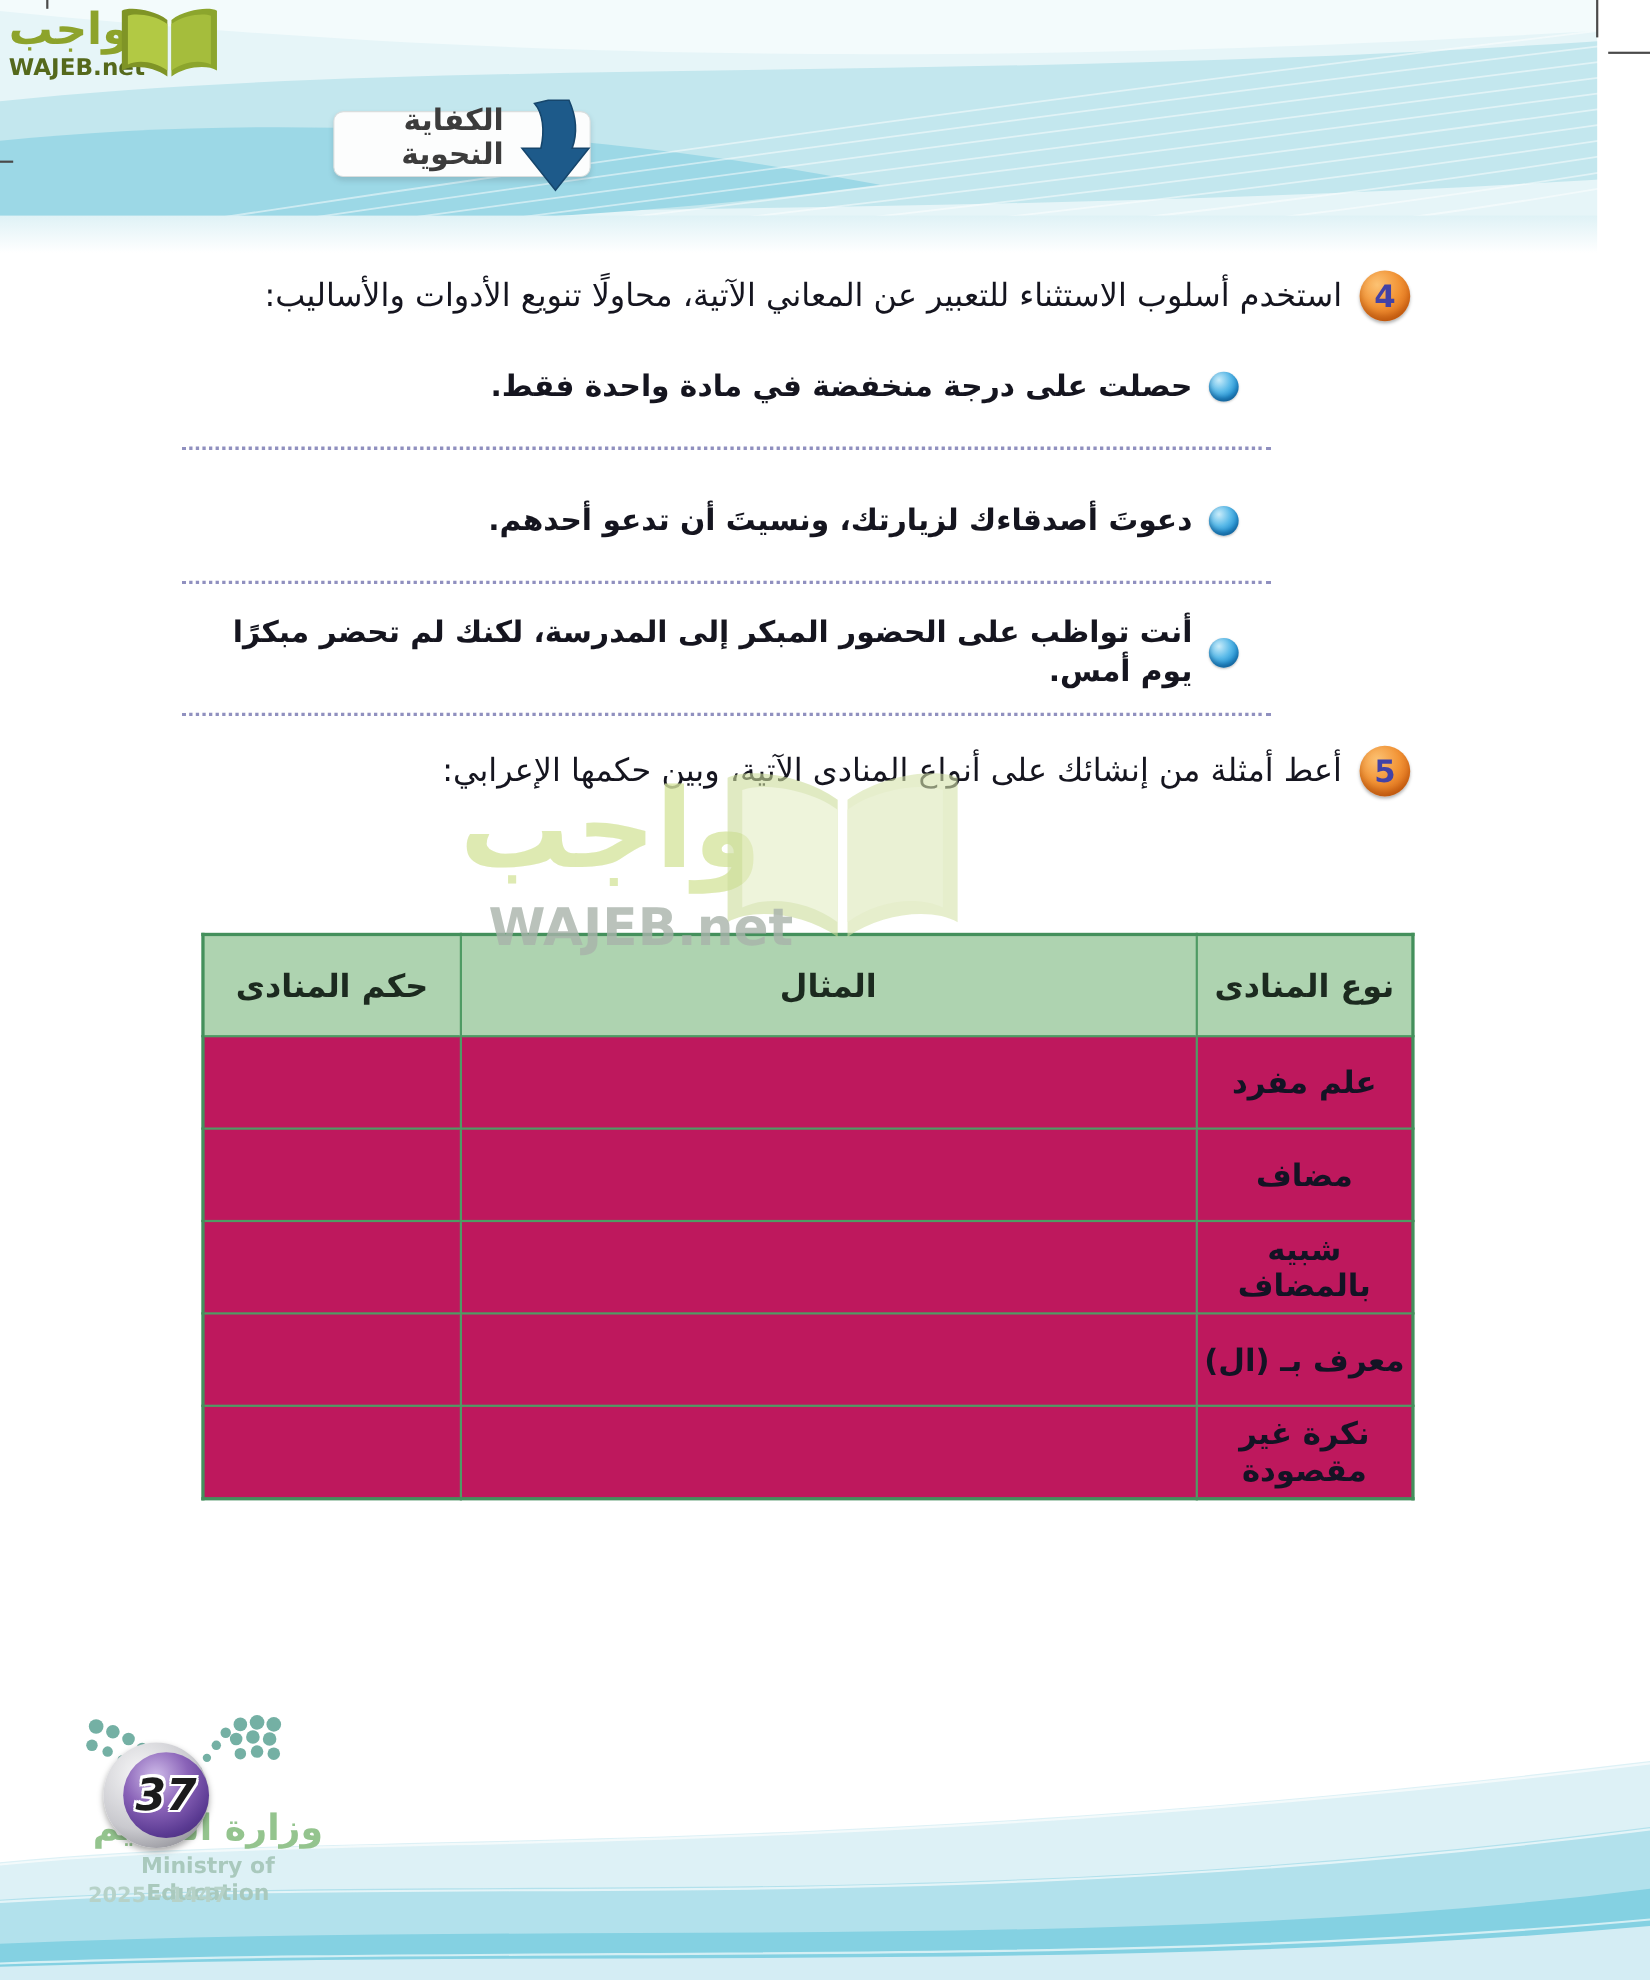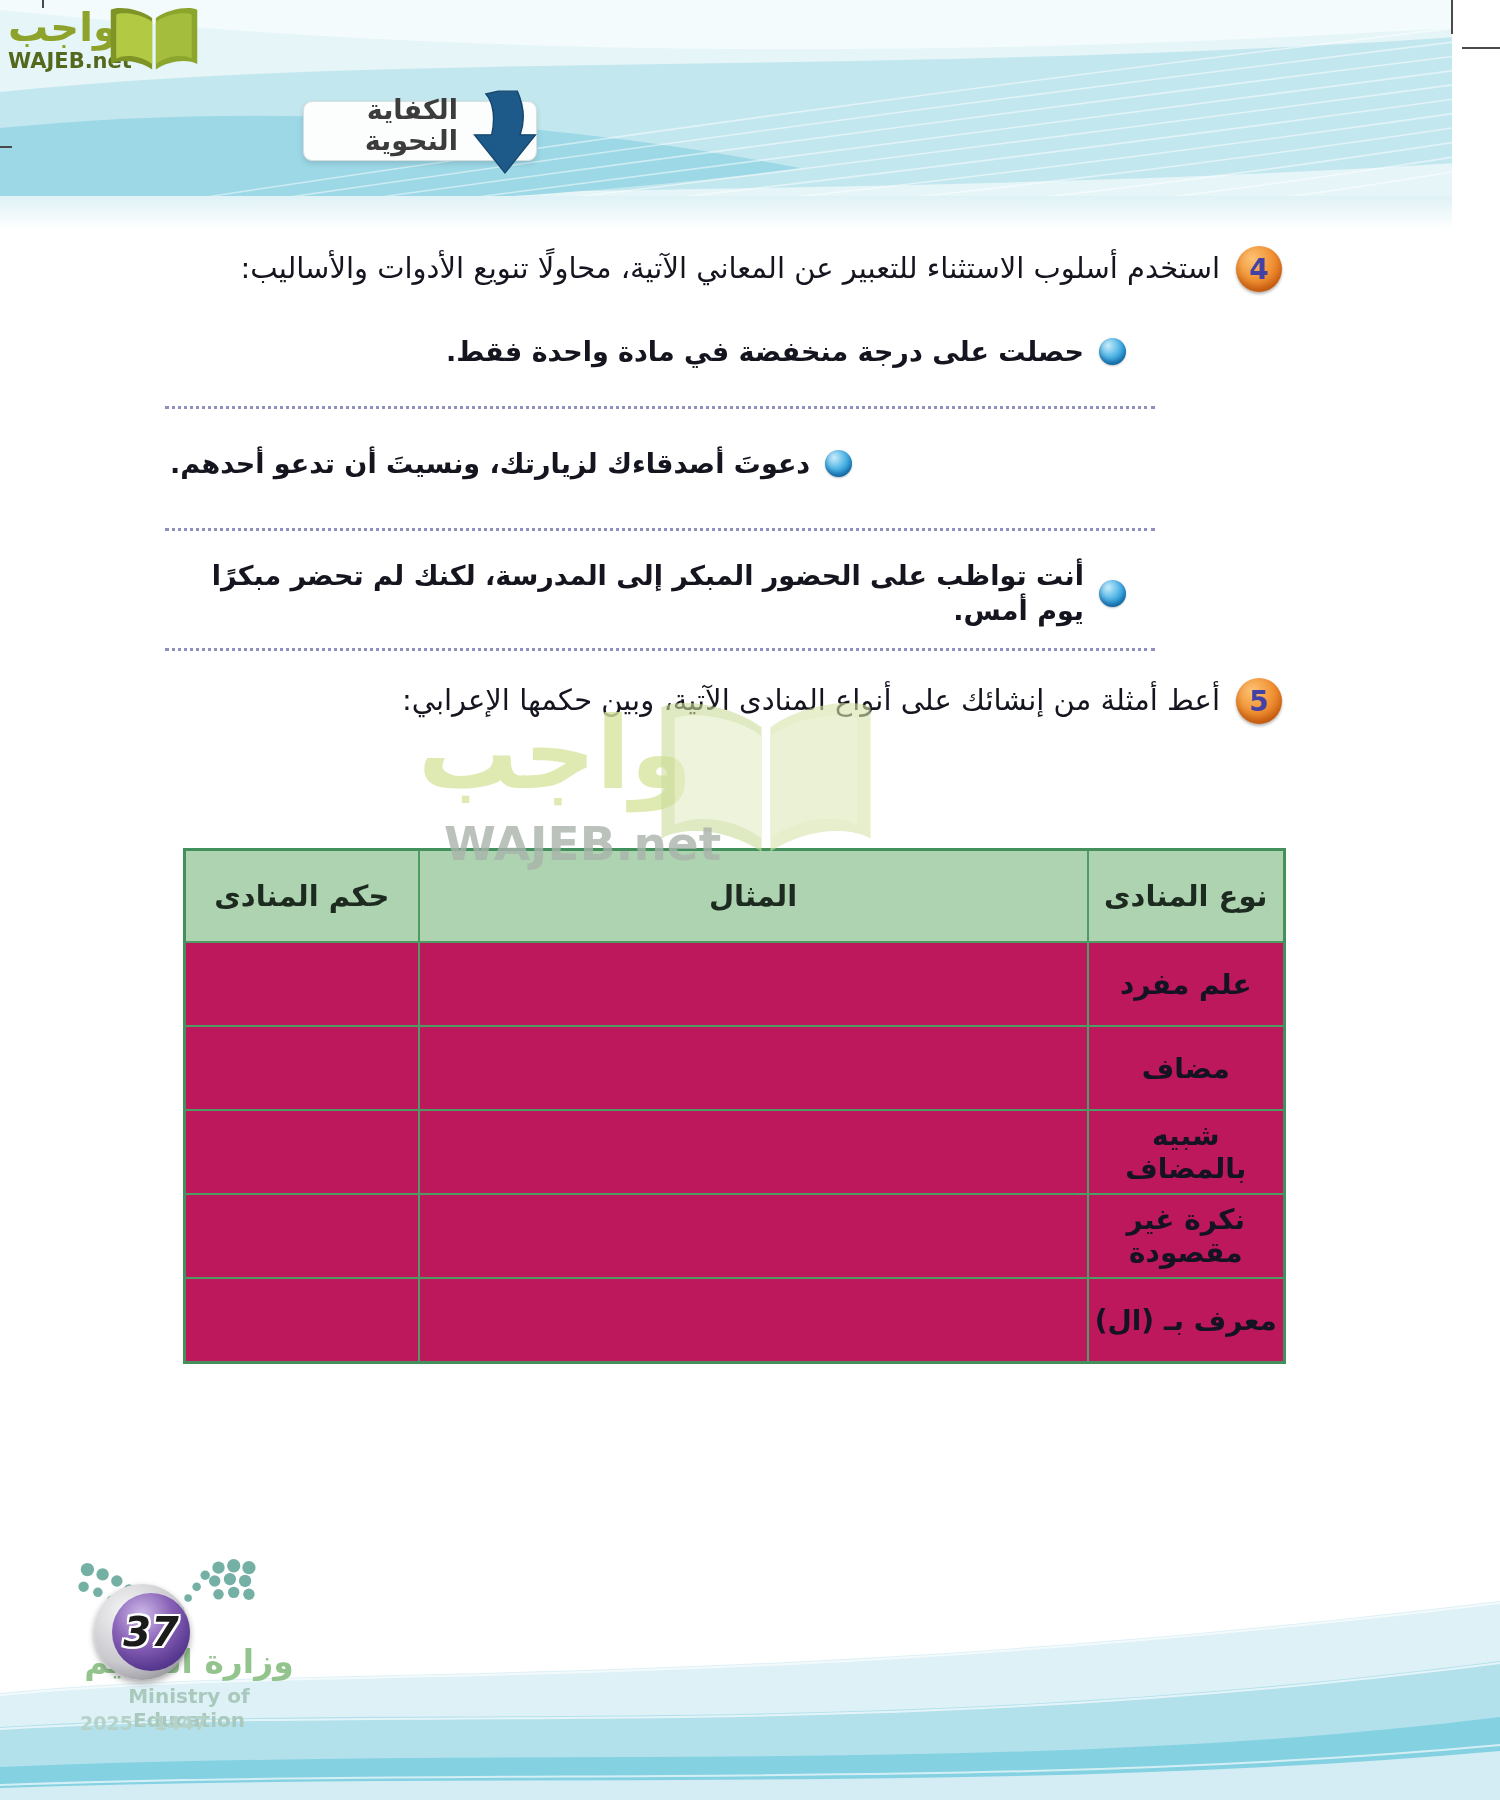--- a/index.html
+++ b/index.html
@@ -137,21 +137,21 @@
     <div class="num-badge">4</div>
     <div class="qtext">استخدم أسلوب الاستثناء للتعبير عن المعاني الآتية، محاولًا تنويع الأدوات والأساليب:</div>
   </div>
 
   <div class="bullet-row" style="top:334px;">
     <div class="bullet-dot"></div>
     <div class="btext">حصلت على درجة منخفضة في مادة واحدة فقط.</div>
   </div>
   <div class="dotline" style="top:400px;"></div>
 
-  <div class="bullet-row" style="top:446px;justify-content:flex-end;">
+  <div class="bullet-row" style="top:456px;">
     <div class="bullet-dot"></div>
     <div class="btext">دعوتَ أصدقاءك لزيارتك، ونسيتَ أن تدعو أحدهم.</div>
   </div>
   <div class="dotline" style="top:522px;"></div>
 
   <div class="bullet-row" style="top:558px;">
     <div class="bullet-dot"></div>
     <div class="btext">أنت تواظب على الحضور المبكر إلى المدرسة، لكنك لم تحضر مبكرًا يوم أمس.</div>
   </div>
   <div class="dotline" style="top:642px;"></div>
@@ -182,26 +182,26 @@
       <td class="label">مضاف</td>
       <td></td>
       <td></td>
     </tr>
     <tr>
       <td class="label">شبيه بالمضاف</td>
       <td></td>
       <td></td>
     </tr>
     <tr>
+      <td class="label">معرف بـ (ال)</td>
+      <td></td>
+      <td></td>
+    </tr>
+    <tr>
       <td class="label">نكرة غير مقصودة</td>
-      <td></td>
-      <td></td>
-    </tr>
-    <tr>
-      <td class="label">معرف بـ (ال)</td>
       <td></td>
       <td></td>
     </tr>
   </tbody>
     </table>
 
   <div class="watermark">
     <div class="wm-ar">واجب</div>
     <svg class="wm-book" viewBox="0 0 100 80">
       <path d="M48,14 C33,3 10,1 3,5 L3,64 C13,58 34,60 48,70 Z" fill="#ccdd9b"></path>

